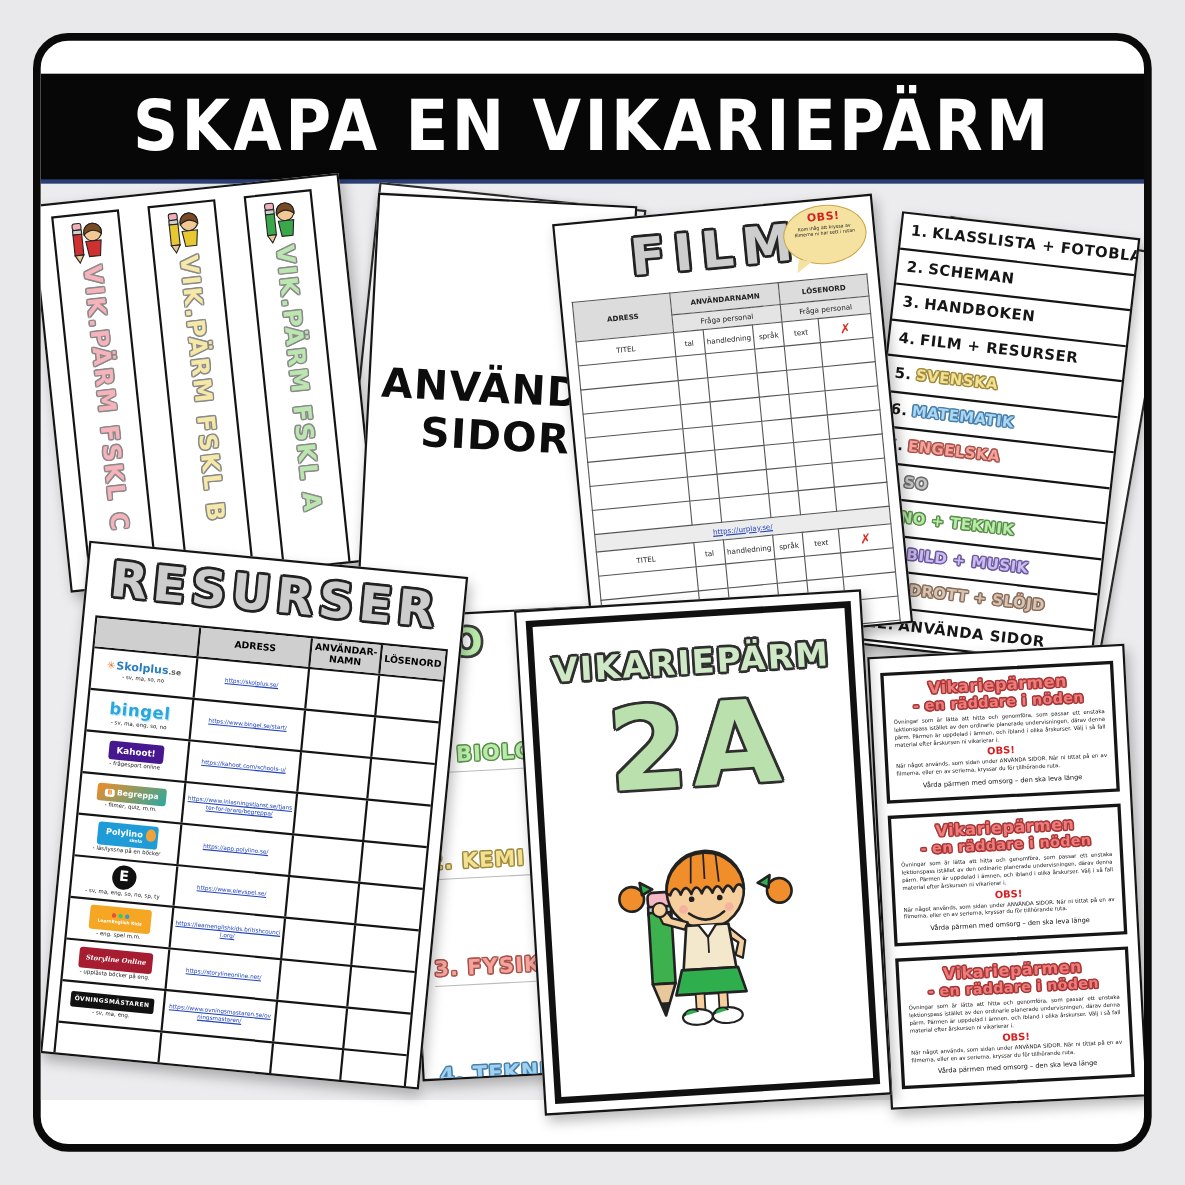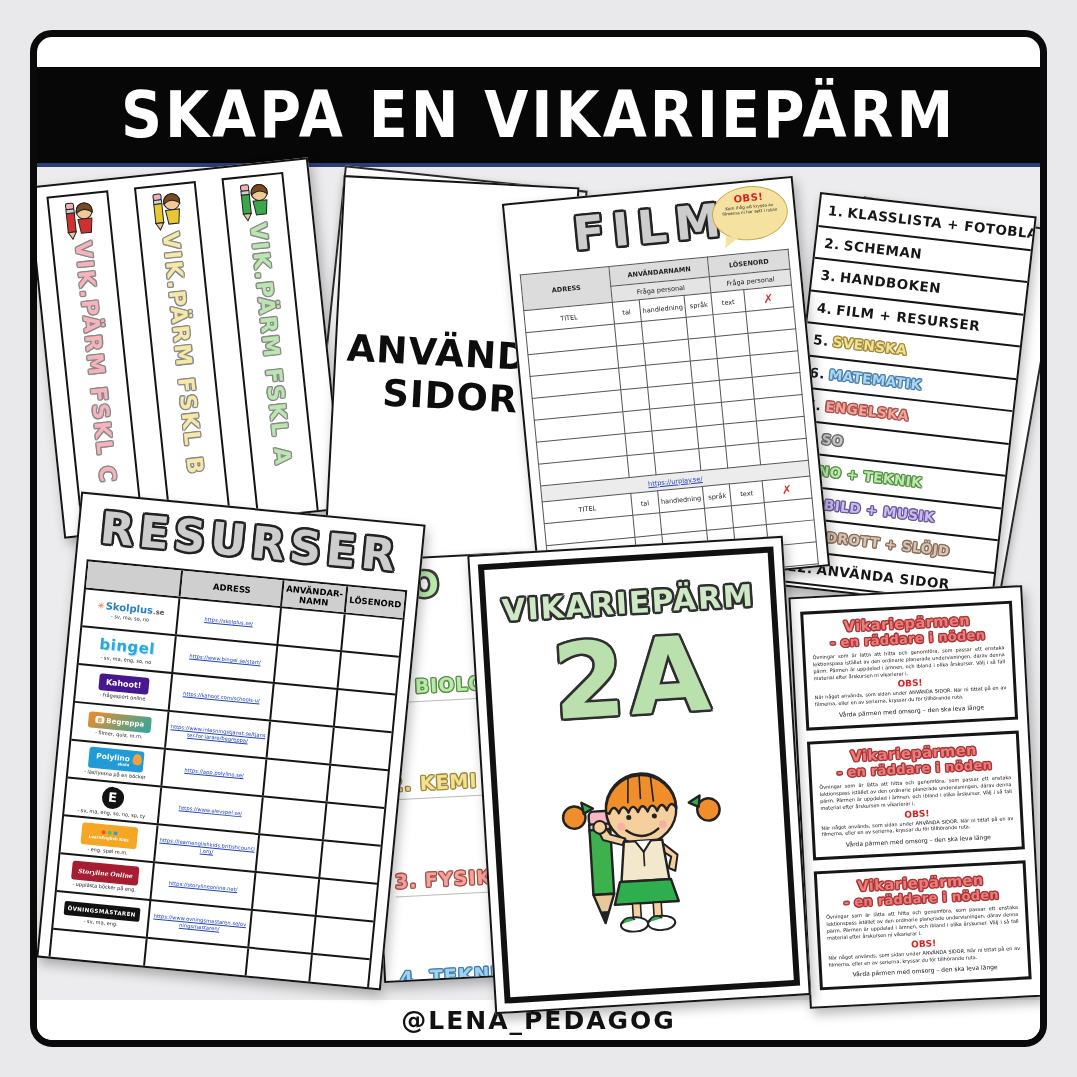--- a/index.html
+++ b/index.html
@@ -1,18 +1,18 @@
 <!DOCTYPE html>
 <html><head>
 <meta charset="utf-8">
 <style>
   html,body{margin:0;padding:0;width:1077px;height:1077px;overflow:hidden;
     background:#e9e9eb;font-family:"DejaVu Sans","Liberation Sans",sans-serif;}
   .frame{position:absolute;left:30px;top:30px;width:1003px;height:1003px;
-    background:#fff;border:7px solid #0a0a0a;border-radius:22px;overflow:hidden;}
+    background:#fff;border:7px solid #0a0a0a;border-radius:32px;overflow:hidden;}
   .banner{position:absolute;left:0;right:0;top:30px;height:96px;background:#070707;
     border-bottom:4px solid #2a3e77;display:flex;align-items:center;justify-content:center;}
   .banner h1{margin:0;color:#fff;font-size:57px;font-weight:800;letter-spacing:3px;
     transform:scaleY(1.12);}
   .stage{position:absolute;left:0;right:0;top:130px;bottom:40px;background:#ececee;}
   .handle-band{position:absolute;left:0;right:0;bottom:0;height:40px;background:#fff;
     display:flex;align-items:center;justify-content:center;}
   .handle-band span{font-size:25px;font-weight:800;letter-spacing:2px;color:#121212;}
 
   .paper{position:absolute;background:#fff;border:2px solid #151515;
@@ -583,16 +583,13 @@
         <div class="t2 bubble" style="--fill:#ed7d7d;--line:#a83636">- en räddare i nöden</div>
         <div class="body">Övningar som är lätta att hitta och genomföra, som passar ett enstaka lektionspass istället av den ordinarie planerade undervisningen, därav denna pärm. Pärmen är uppdelad i ämnen, och ibland i olika årskurser. Välj i så fall material efter årskursen ni vikarierar i.</div>
         <div class="obs">OBS!</div>
         <div class="body">När något används, som sidan under ANVÄNDA SIDOR. När ni tittat på en av filmerna, eller en av serierna, kryssar du för tillhörande ruta.</div>
         <div class="foot">Vårda pärmen med omsorg – den ska leva länge</div>
       </div>
     </div>
 
   </div>
 
-  <div class="handle-band">
-    <span>@LENA_PEDAGOG</span>
-  </div>
 </div>
 
 </body></html>

